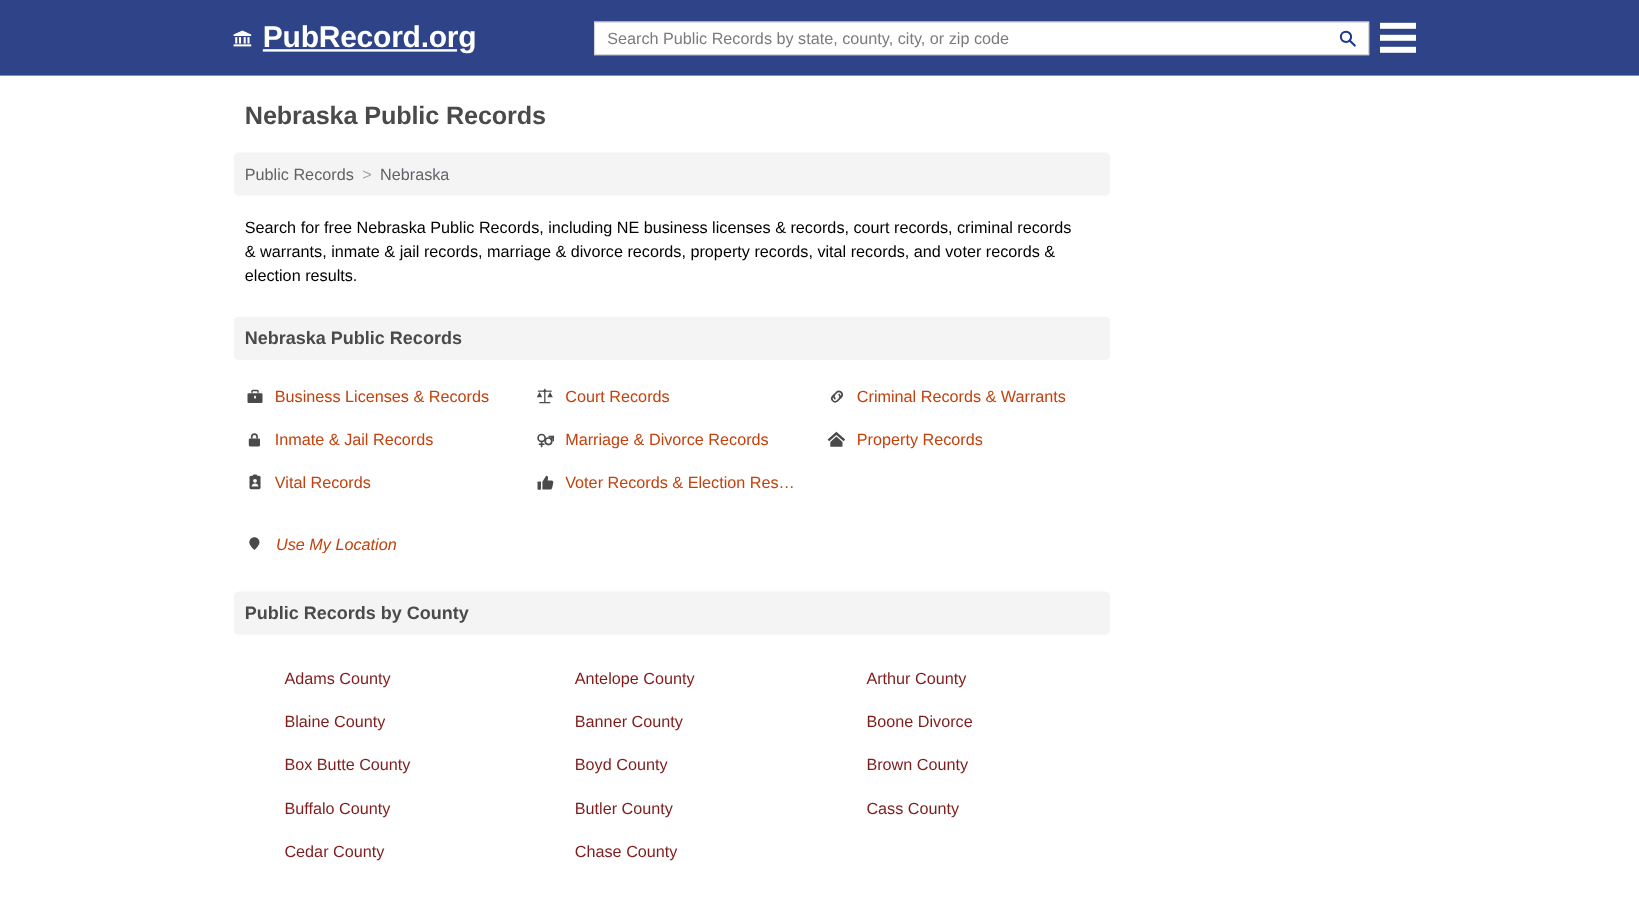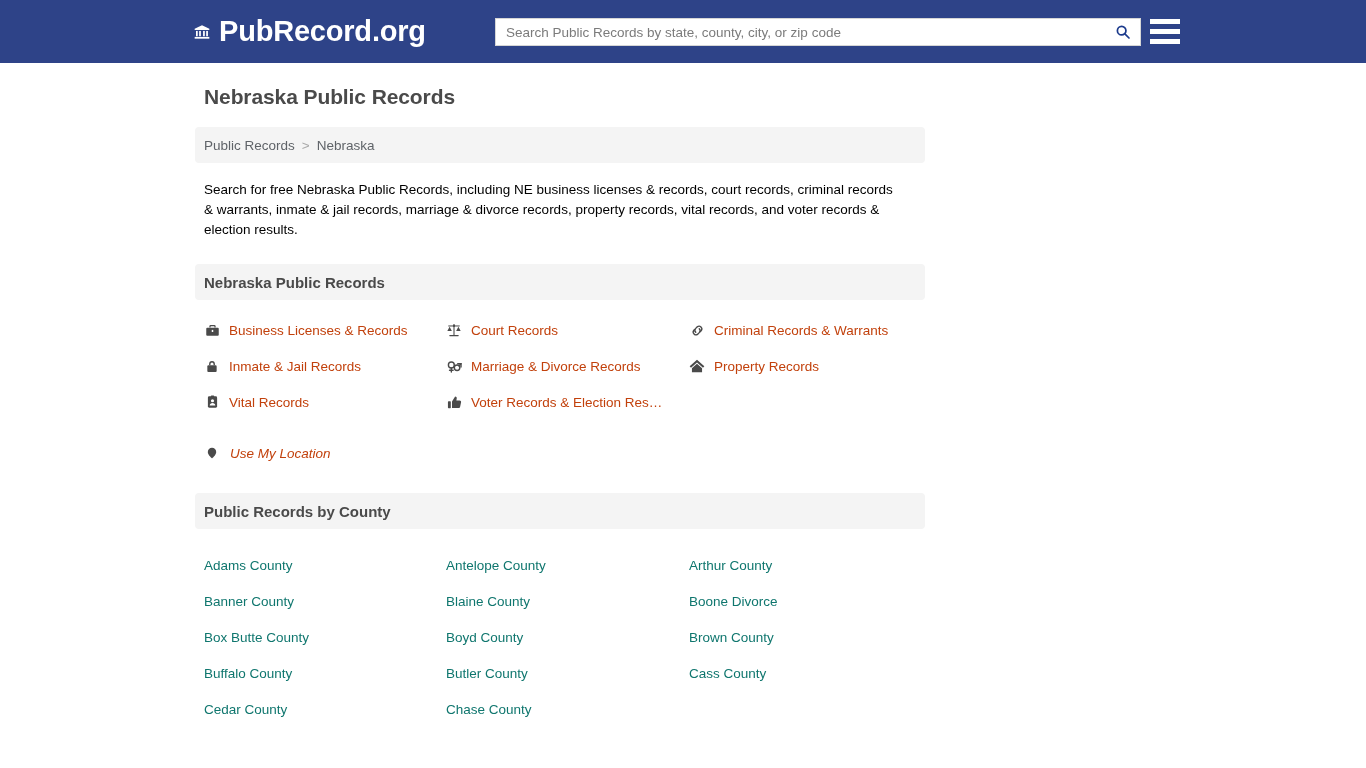--- a/index.html
+++ b/index.html
@@ -24,25 +24,26 @@
     display: flex;
     align-items: center;
     gap: 9px;
     margin-left: 194px;
     text-decoration: none;
     cursor: pointer;
   }
   .brand-icon { width: 24px; height: 24px; display: block; }
   .brand-text {
     color: #ffffff;
-    font-size: 29px;
+    font-size: 25px;
     font-weight: bold;
     letter-spacing: -0.2px;
     line-height: 1;
     white-space: nowrap;
+    text-decoration: underline;
   }
 
   .search-wrap {
     position: absolute;
     left: 495px;
     top: 18px;
     width: 646px;
     height: 28px;
     background: #ffffff;
     display: flex;
@@ -172,26 +173,27 @@
   }
 
   .county-grid {
     display: grid;
     grid-template-columns: 242px 243px 245px;
     padding: 0 9px;
     margin-top: 18px;
   }
   .county-link {
     font-size: 13.5px;
-    color: #0f766e;
+    color: #7f1d1d;
     text-decoration: none;
     height: 36px;
     display: flex;
     align-items: center;
     cursor: pointer;
+    margin-left: 33px;
   }
 </style>
 </head>
 <body>
 
 <div class="site-header">
 
   <a class="brand">
     <span class="rec-icon brand-icon">
       <svg width="24" height="24" viewBox="0 0 24 24" fill="#ffffff">
@@ -344,22 +346,22 @@
       <span class="rec-label">Use My Location</span>
     </a>
   </div>
 
   <div class="section-head tight">Public Records by County</div>
 
   <div class="county-grid">
     <a class="county-link">Adams County</a>
     <a class="county-link">Antelope County</a>
     <a class="county-link">Arthur County</a>
+    <a class="county-link">Blaine County</a>
     <a class="county-link">Banner County</a>
-    <a class="county-link">Blaine County</a>
     <a class="county-link">Boone Divorce</a>
     <a class="county-link">Box Butte County</a>
     <a class="county-link">Boyd County</a>
     <a class="county-link">Brown County</a>
     <a class="county-link">Buffalo County</a>
     <a class="county-link">Butler County</a>
     <a class="county-link">Cass County</a>
     <a class="county-link">Cedar County</a>
     <a class="county-link">Chase County</a>
   </div>

